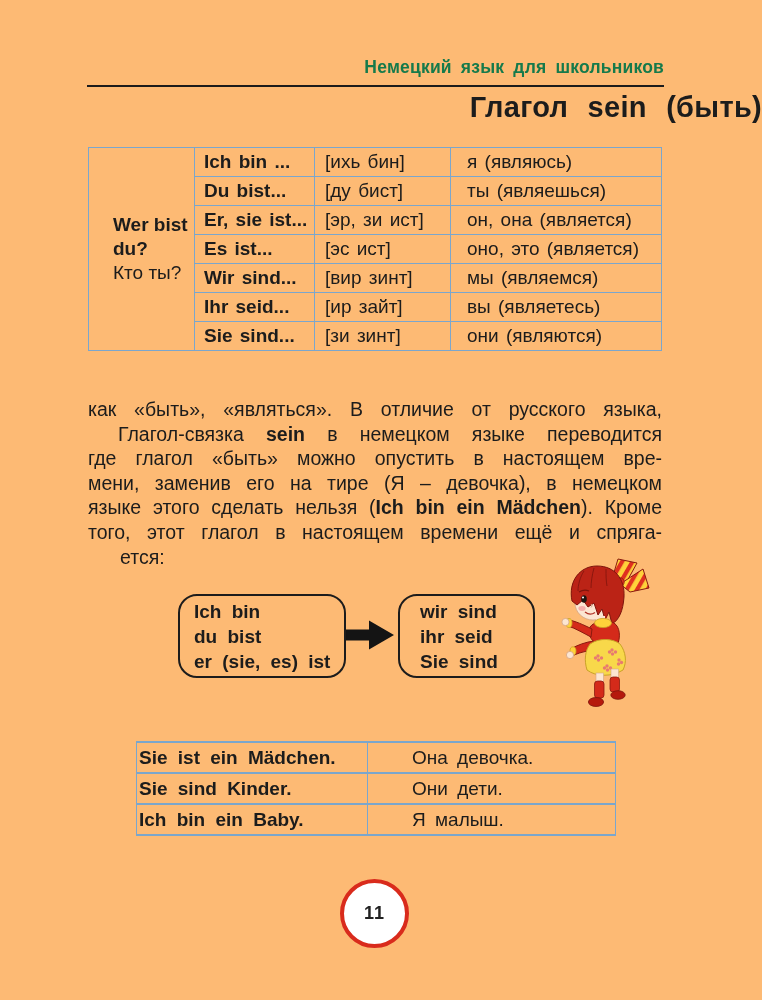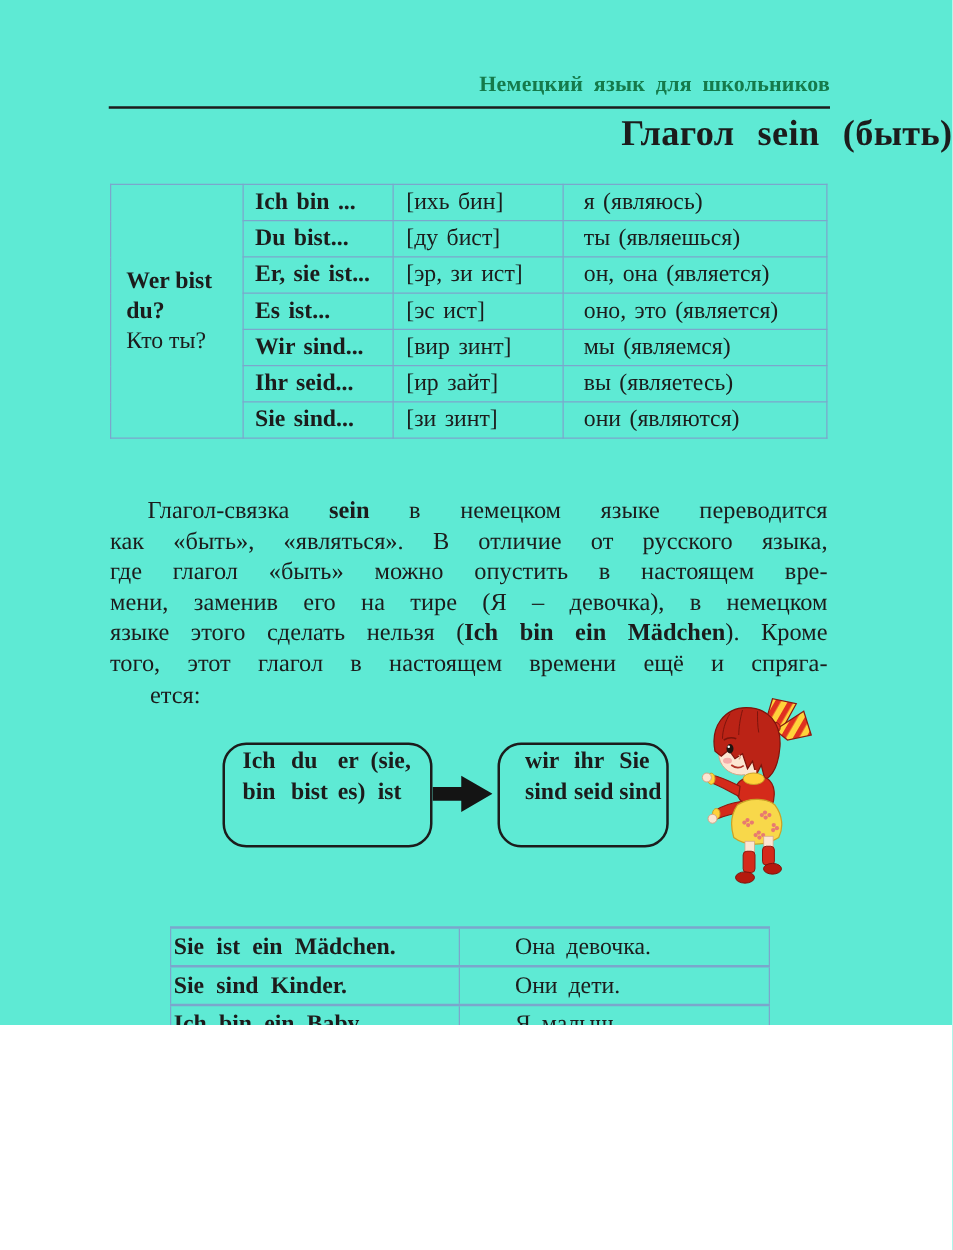--- a/index.html
+++ b/index.html
@@ -1,19 +1,19 @@
 <!DOCTYPE html>
 <html><head>
 <meta charset="utf-8">
 <style>
   * { margin:0; padding:0; box-sizing:border-box; }
   html,body { background:#ffffff; }
   #page {
-    position:relative; width:762px; height:820px; background:#5eead4;
-    font-family:Liberation Serif, serif; color:#1c1c1c; overflow:hidden;
+    position:relative; width:762px; height:1000px; background:#fdba74;
+    font-family:Liberation Sans, sans-serif; color:#1c1c1c; overflow:hidden;
   }
   .bold { font-weight:bold; }
 
   
   .header-text {
     position:absolute; top:57px; left:87px; width:577px;
     text-align:right; font-weight:bold; font-size:17.5px;
     color:#157a4b; word-spacing:4px; letter-spacing:0.2px;
   }
   .header-rule {
@@ -25,39 +25,39 @@
     position:absolute; top:91px; left:0; width:762px; text-align:right;
     font-size:29px; font-weight:bold; word-spacing:11px; letter-spacing:0.3px;
   }
 
   
   .table1 {
     position:absolute; top:147px; left:88px; border-collapse:collapse;
     font-size:19px;
   }
   .table1 td { border:1.5px solid #7ba6cc; height:29px; vertical-align:middle; }
-  .t1-label { width:106px; padding-left:12px; line-height:24px; }
+  .t1-label { width:106px; padding-left:24px; line-height:24px; }
   .t1-de   { width:120px; padding-left:9px;  font-weight:bold; word-spacing:2px;margin-left:48px; }
   .t1-pron { width:136px; padding-left:10px; word-spacing:2px; }
   .t1-ru   { width:211px; padding-left:16px; word-spacing:2px; }
 
   
   .paragraph { position:absolute; top:397px; left:88px; width:574px; font-size:19.5px; }
   .pline {
     line-height:24.6px; text-align:justify; text-align-last:justify;
     white-space:normal;
   }
   .pline.first { text-indent:30px; }
   .pline.last { text-align-last:left;margin-left:32px; }
 
   
   .dbox {
     position:absolute; top:594px; height:84px;
     border:2px solid #1c1c1c; border-radius:19px;
-    display:flex; flex-direction:row; justify-content:center;
+    display:flex; flex-direction:column; justify-content:center;
     font-weight:bold; font-size:19px; line-height:25px; word-spacing:5px;
   }
   .dbox-left  { left:178px; width:168px; padding-left:14px; }
   .dbox-right { left:398px; width:137px; padding-left:20px; }
   .arrow-wrap { position:absolute; top:620px; left:346px; width:48px; height:30px; }
 
   
   .girl-wrap { position:absolute; top:557px; left:560px; width:94px; height:154px; }
 
   
@@ -127,22 +127,22 @@
     </tr>
     <tr>
       <td class="t1-de">Sie sind...</td>
       <td class="t1-pron">[зи зинт]</td>
       <td class="t1-ru">они (являются)</td>
     </tr>
   </tbody>
     </table>
 
   <div class="paragraph">
+    <p class="pline">как «быть», «являться». В отличие от русского языка,</p>
     <p class="pline first"><span>Глагол-связка </span><span class="bold">sein</span><span> в немецком языке переводится</span></p>
-    <p class="pline">как «быть», «являться». В отличие от русского языка,</p>
     <p class="pline">где глагол «быть» можно опустить в настоящем вре-</p>
     <p class="pline">мени, заменив его на тире (Я – девочка), в немецком</p>
     <p class="pline"><span>языке этого сделать нельзя (</span><span class="bold">Ich bin ein Mädchen</span><span>). Кроме</span></p>
     <p class="pline">того, этот глагол в настоящем времени ещё и спряга-</p>
     <p class="pline last">ется:</p>
   </div>
 
   <div class="dbox dbox-left">
     <div>Ich bin</div>
     <div>du bist</div>

